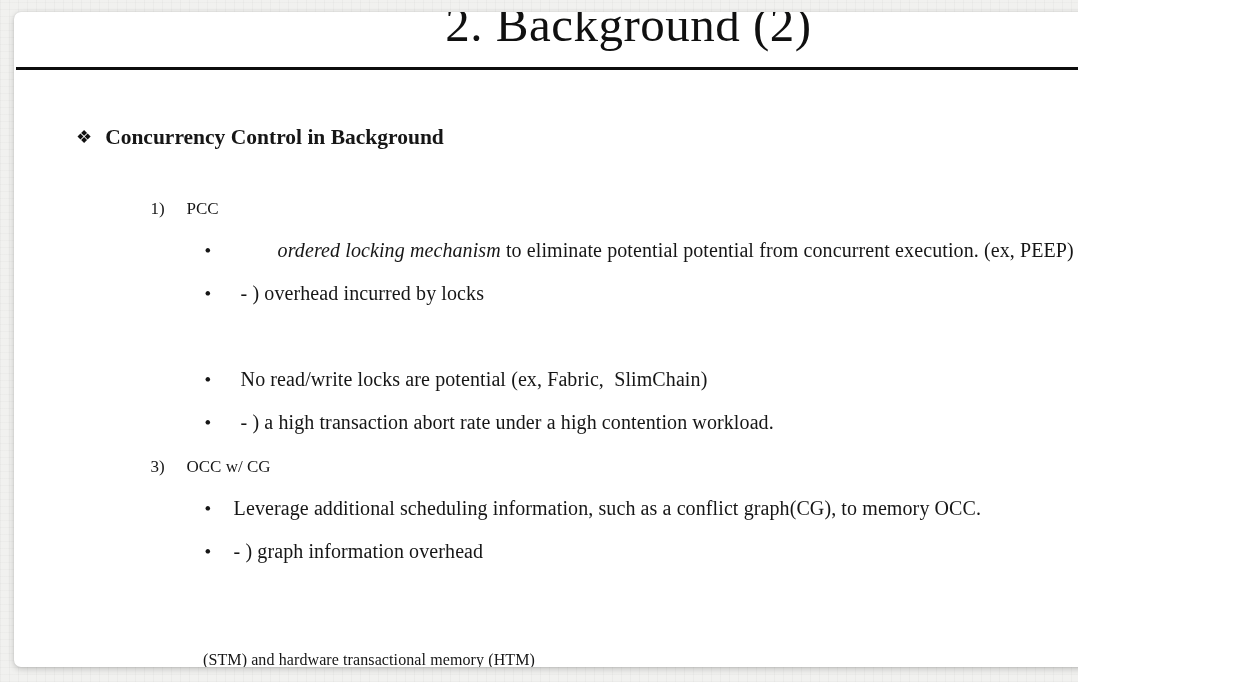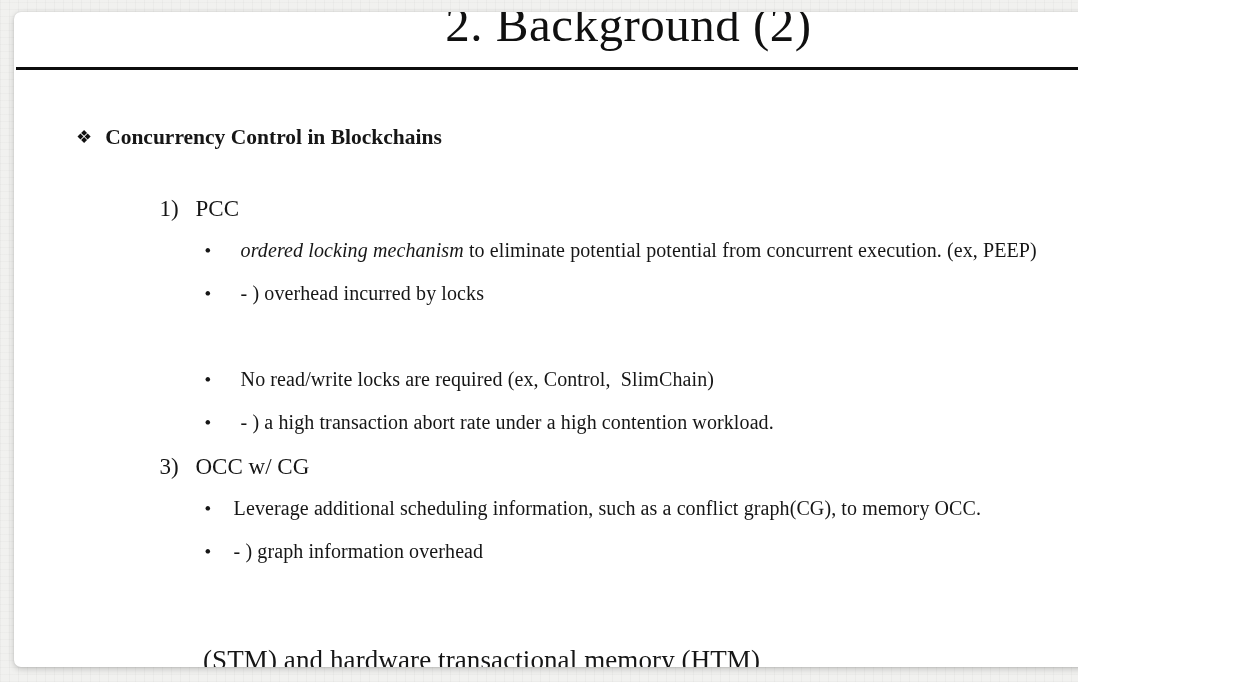--- a/index.html
+++ b/index.html
@@ -33,64 +33,64 @@
   .heading{
     position:absolute;top:112px;left:62px;
     font-size:21.5px;line-height:26px;font-weight:700;
     display:flex;align-items:center;gap:13px;white-space:pre;
   }
   .hbullet{
     font-family:"DejaVu Sans",sans-serif;
     font-size:18px;line-height:26px;font-weight:400;color:#111;
   }
   .line{position:absolute;white-space:pre;}
-  .num-line{left:111px;font-size:23px;line-height:25px;}
+  .num-line{left:111px;font-size:17px;line-height:25px;}
   .num{display:inline-block;width:36px;}
   .bul-line{left:160px;font-size:20px;line-height:24px;letter-spacing:0.1px;}
   .dot{display:inline-block;font-size:19px;}
   .ind1 .dot{width:36px;}
   .ind2 .dot{width:29px;}
-  .cont-line{left:189px;font-size:27px;line-height:24px;letter-spacing:0.1px;}
-  .txt i{}
+  .cont-line{left:189px;font-size:16px;line-height:24px;letter-spacing:0.1px;}
+  .txt i{margin-left:37px;}
   .corner-mark{
     position:absolute;left:1212px;top:634px;
     font-family:"Liberation Sans","DejaVu Sans",sans-serif;
     font-size:10px;line-height:12px;color:#8f8f92;
   }
 </style>
 </head>
 <body>
 
 <div class="stage">
   <div class="slide">
 
     <h1 class="title">2. Background (2)</h1>
 
     <div class="rule"></div>
 
     <div class="heading">
       <span class="hbullet">❖</span>
-      <span class="htext">Concurrency Control in Blockchains</span>
+      <span class="htext">Concurrency Control in Background</span>
     </div>
 
     <div class="line num-line" style="top:159px">
       <span class="num">1)</span><span class="lbl">PCC</span>
     </div>
 
     <div class="line bul-line ind1" style="top:202px">
       <span class="dot">•</span><span class="txt"><i>ordered locking mechanism</i><span> to eliminate potential potential from concurrent execution. (ex, PEEP)</span></span>
     </div>
 
     <div class="line bul-line ind1" style="top:245px">
       <span class="dot">•</span><span class="txt">- ) overhead incurred by locks</span>
     </div>
 
 
     <div class="line bul-line ind1" style="top:331px">
-      <span class="dot">•</span><span class="txt">No read/write locks are required (ex, Control,  SlimChain)</span>
+      <span class="dot">•</span><span class="txt">No read/write locks are potential (ex, Fabric,  SlimChain)</span>
     </div>
 
     <div class="line bul-line ind1" style="top:374px">
       <span class="dot">•</span><span class="txt">- ) a high transaction abort rate under a high contention workload.</span>
     </div>
 
     <div class="line num-line" style="top:417px">
       <span class="num">3)</span><span class="lbl">OCC w/ CG</span>
     </div>
 

